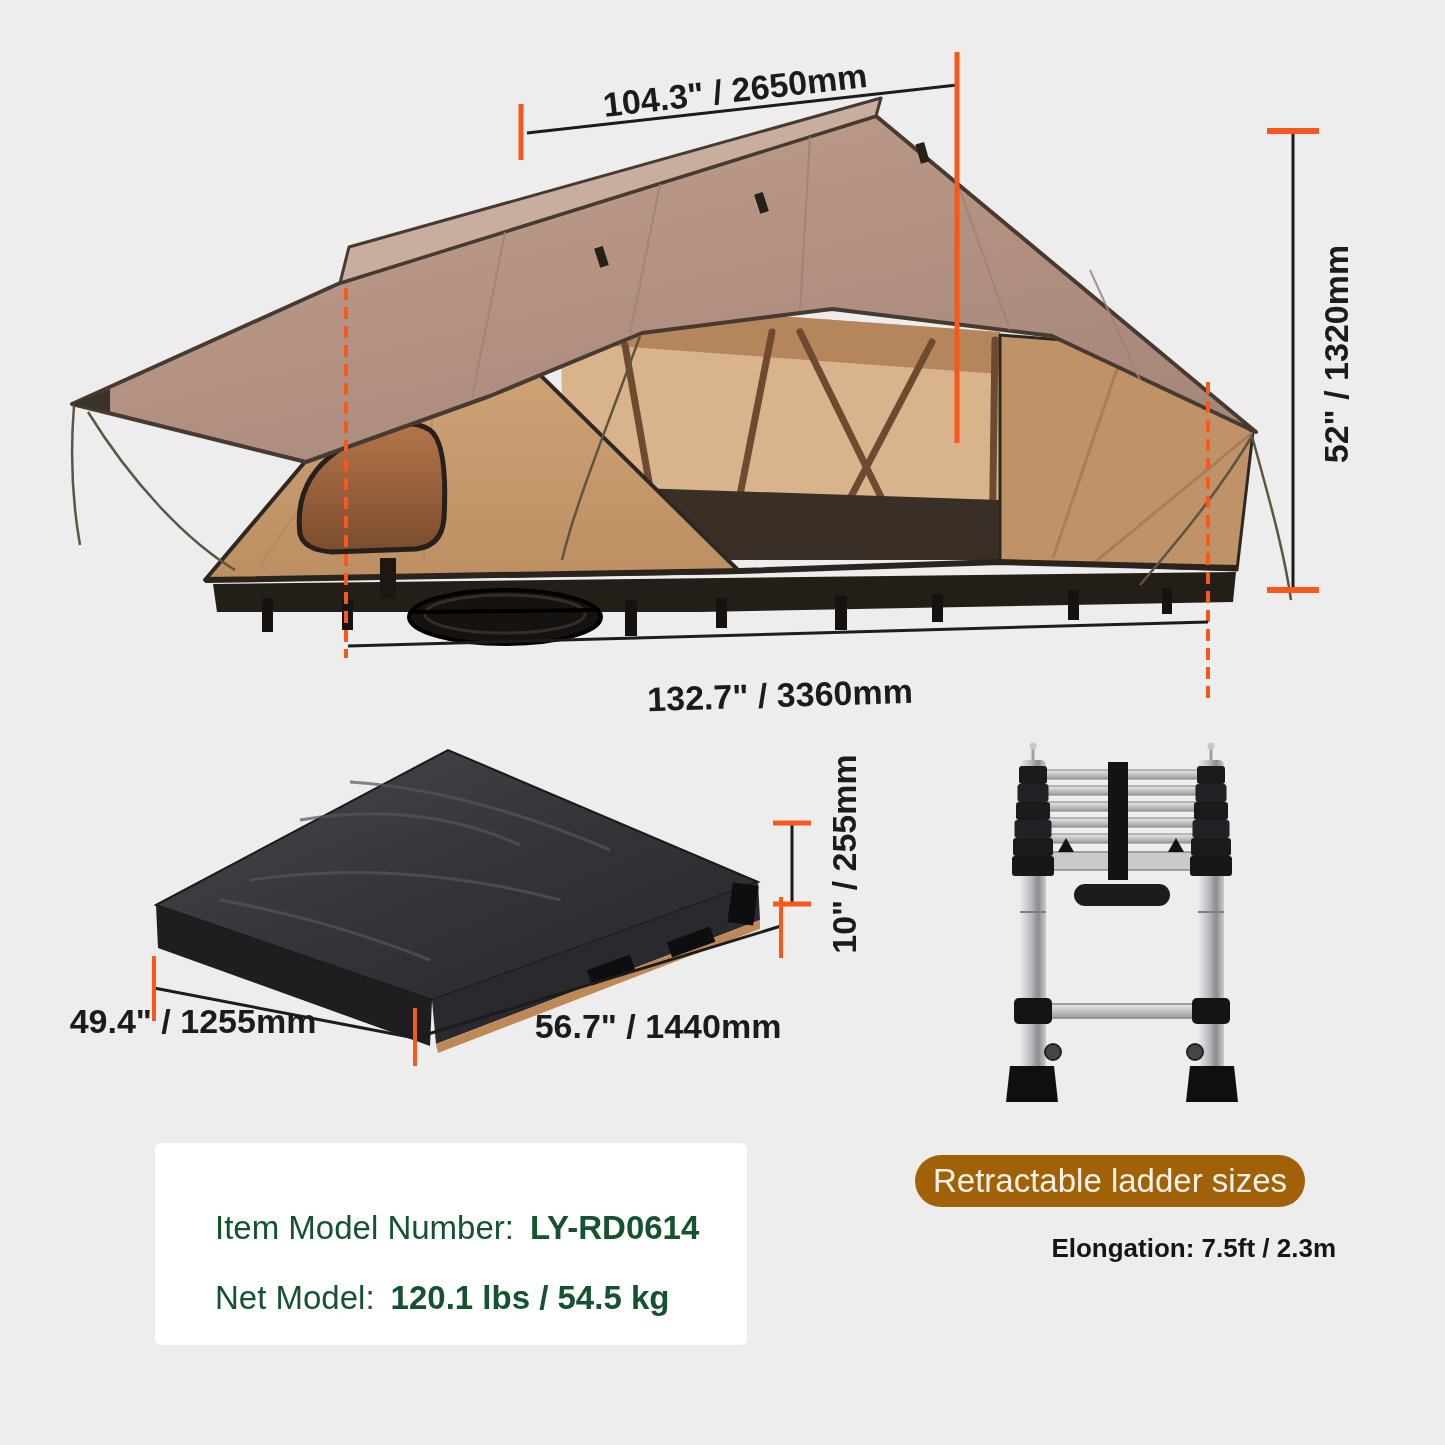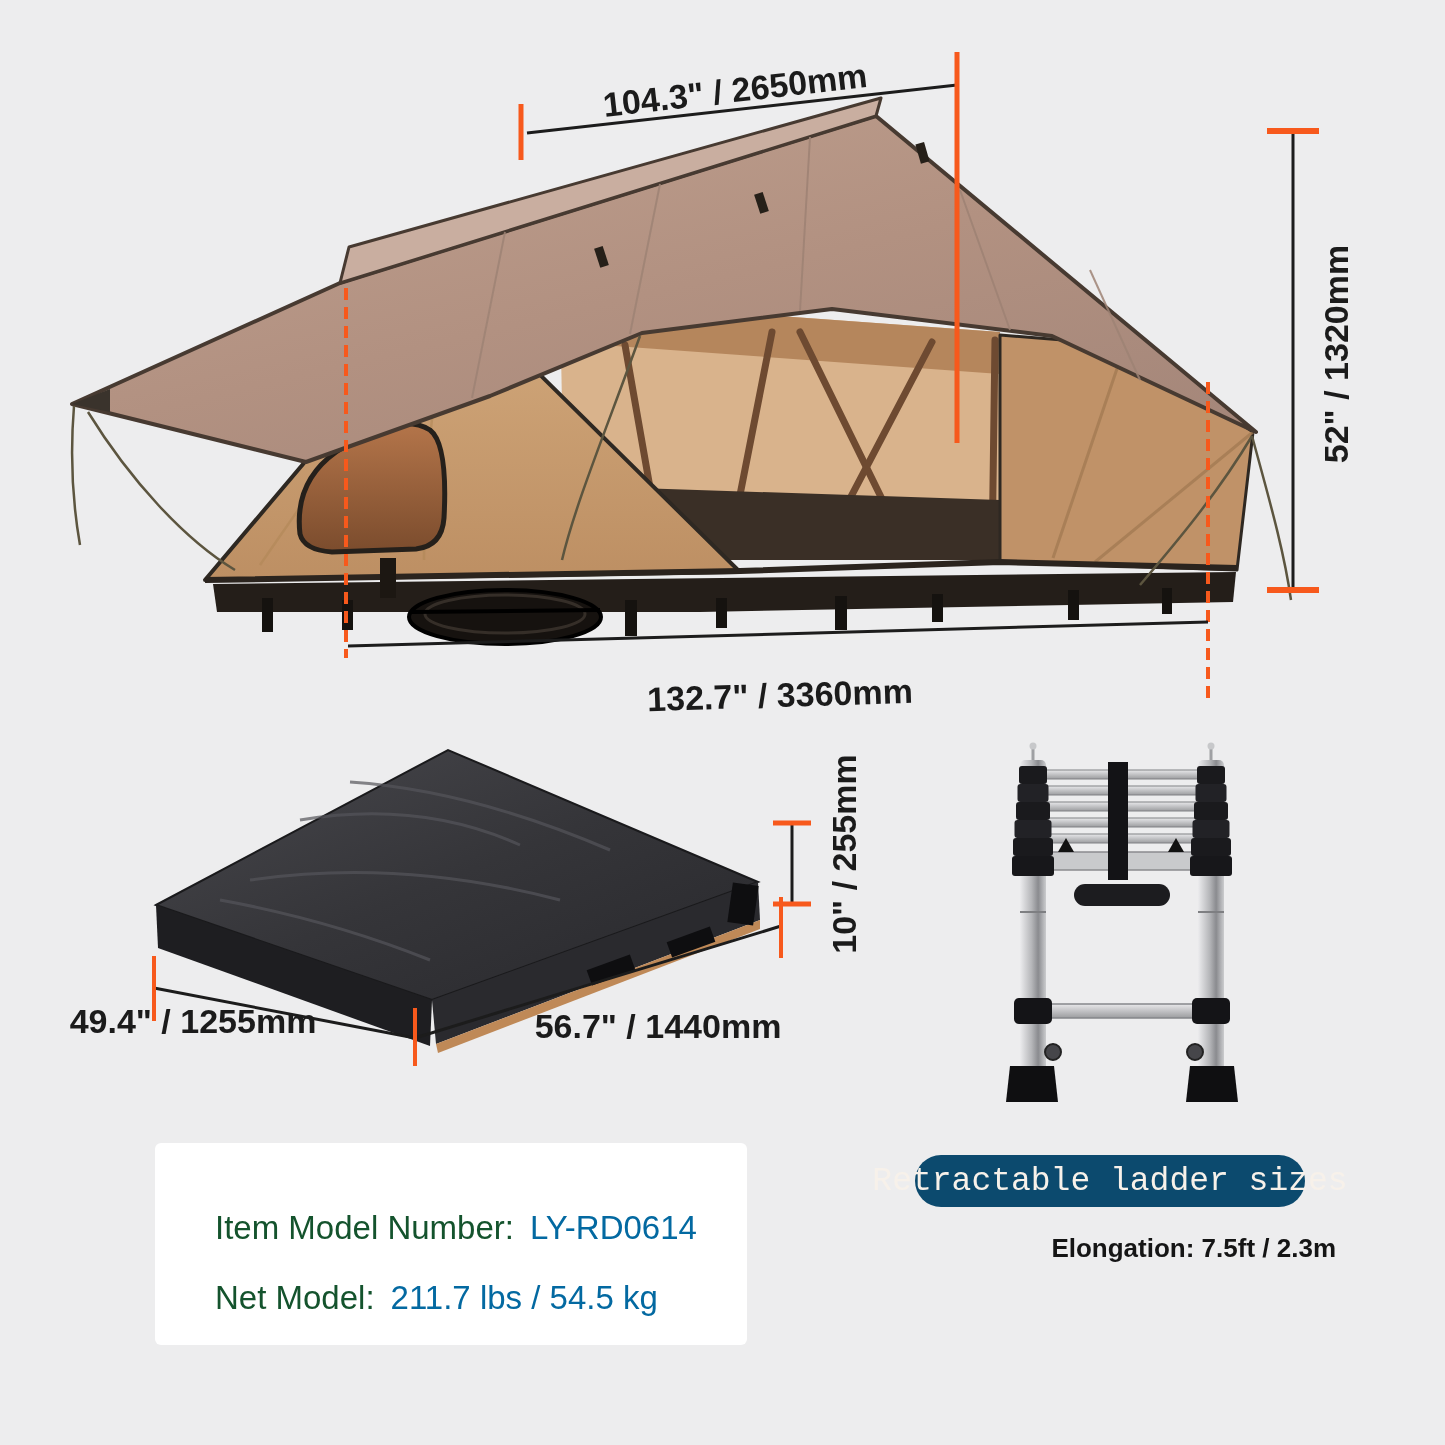--- a/index.html
+++ b/index.html
@@ -16,25 +16,25 @@
   .rot-top{transform:translate(-50%,-50%) rotate(-6.5deg);}
   .rot-bottom{transform:translate(-50%,-50%) rotate(-1.8deg);}
   .info-card{
     position:absolute;left:155px;top:1143px;width:592px;height:202px;
     background:#ffffff;border-radius:6px;
   }
   .info-row{position:absolute;left:60px;white-space:nowrap;font-size:33px;line-height:38px;}
   .info-row.r1{top:66px;}
   .info-row.r2{top:136px;}
   .info-label{color:#14532d;font-weight:400;}
-  .info-value{color:#0369a1;font-weight:400;margin-left:16px;}
+  .info-value{color:#14532d;font-weight:700;margin-left:16px;}
   .badge{
     position:absolute;left:915px;top:1155px;width:390px;height:52px;
-    background:#0c4a6e;border-radius:26px;color:#f7f1ea;font-size:33px;
-    display:flex;align-items:center;justify-content:center;white-space:nowrap;font-family:Liberation Mono, monospace;
+    background:#a16207;border-radius:26px;color:#f7f1ea;font-size:33px;
+    display:flex;align-items:center;justify-content:center;white-space:nowrap;
   }
   .ladder-text{
     position:absolute;left:890px;width:446px;text-align:right;
     font-size:26px;font-weight:700;color:#151515;white-space:nowrap;line-height:36px;
   }
   .lt1{top:1230px;}
   .lt2{top:1272px;}
 </style>
 </head>
 <body>
@@ -237,20 +237,20 @@
   <div class="dim-label rot-bottom" style="left:780px;top:695px;">132.7" / 3360mm</div>
   <div class="dim-label" style="left:193px;top:1021px;">49.4" / 1255mm</div>
   <div class="dim-label" style="left:658px;top:1026px;">56.7" / 1440mm</div>
   <div class="dim-label rot-90" style="left:844px;top:854px;">10" / 255mm</div>
 
   <div class="info-card">
     <div class="info-row r1">
       <span class="info-label">Item Model Number:</span><span class="info-value">LY-RD0614</span>
     </div>
     <div class="info-row r2">
-      <span class="info-label">Net Model:</span><span class="info-value">211.7 lbs / 54.5 kg</span>
+      <span class="info-label">Net Model:</span><span class="info-value">120.1 lbs / 54.5 kg</span>
     </div>
   </div>
 
   <div class="badge">Retractable ladder sizes</div>
   <div class="ladder-text lt1">Elongation: 7.5ft / 2.3m</div>
 
 </div>
 
 </body></html>

